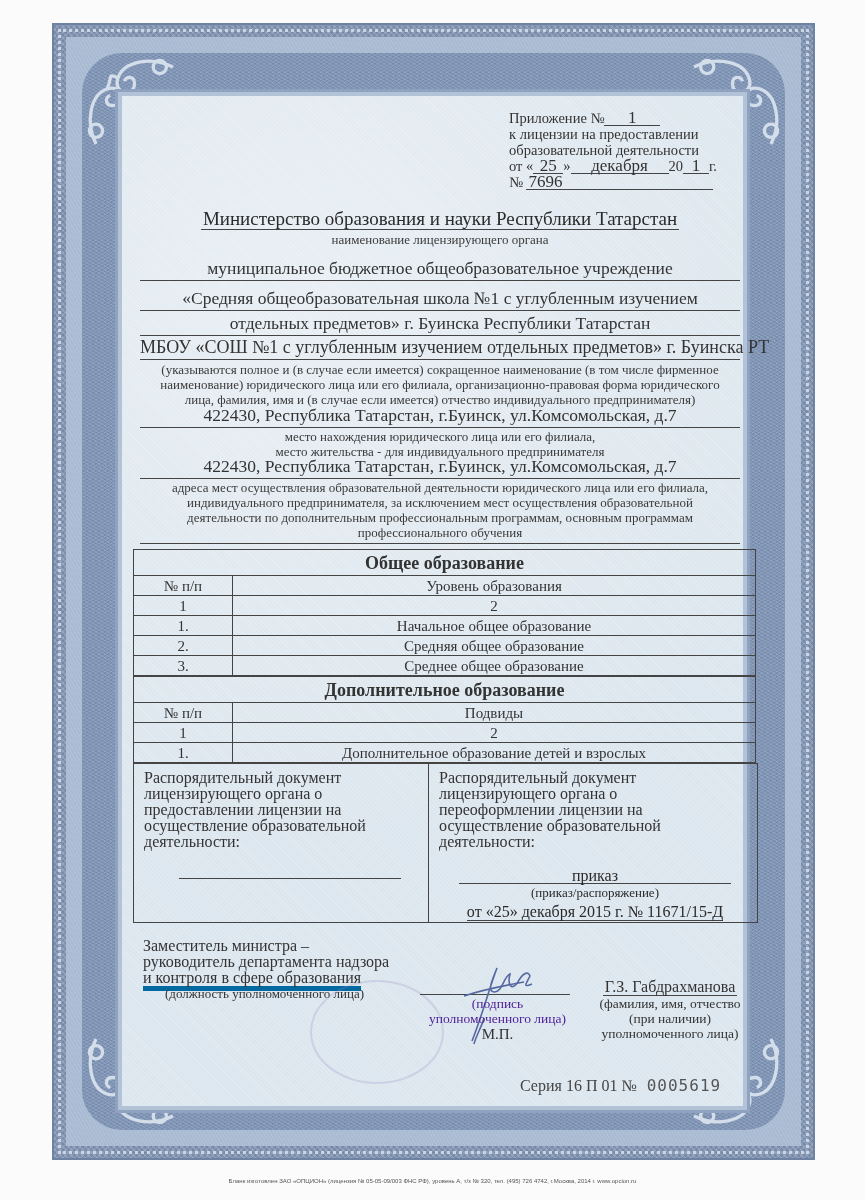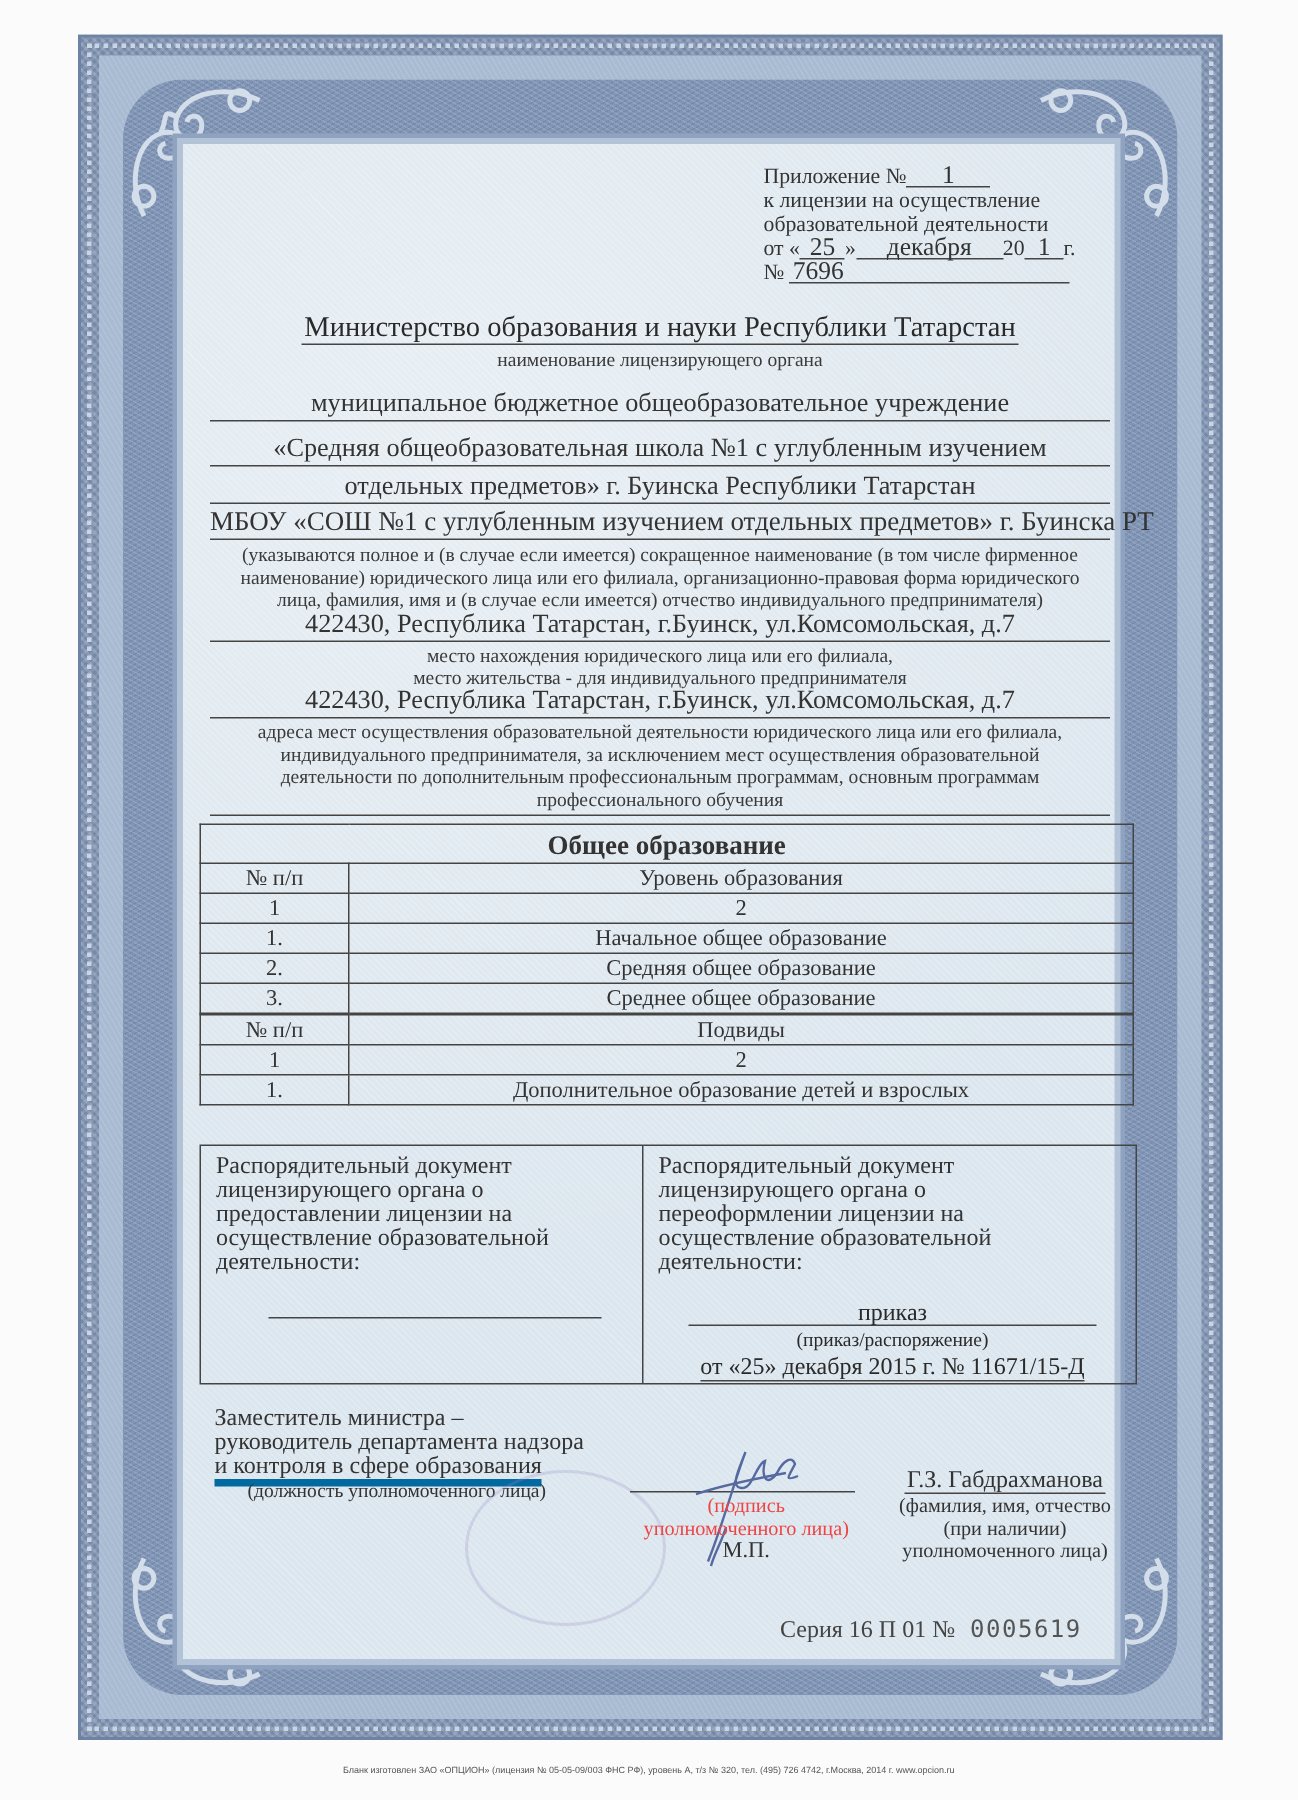--- a/index.html
+++ b/index.html
@@ -84,21 +84,21 @@
   .docbox .heading { font-size: 16px; line-height: 16px; padding: 6px 0 0 10px; color: #333; }
   .blank-line { position: absolute; left: 45px; top: 114px; width: 222px; border-bottom: 1px solid #444; }
   .prikaz { position: absolute; left: 30px; top: 104px; width: 272px; text-align: center; border-bottom: 1px solid #444; font-size: 16px; line-height: 15px; }
   .prikaz-caption { position: absolute; left: 30px; top: 121px; width: 272px; text-align: center; font-size: 13px; }
   .prikaz-date { position: absolute; left: 30px; top: 139px; width: 272px; text-align: center; font-size: 16px; }
   .prikaz-date span { border-bottom: 1px solid #444; }
   .signer { left: 143px; top: 938px; font-size: 16px; line-height: 16px; color: #333; }
   .signer .u { border-bottom: 5px solid #0369a1; }
   .signer .cap { font-size: 13px; padding-left: 22px; }
   .sig-line { left: 420px; top: 994px; width: 150px; border-bottom: 1px solid #444; }
-  .sig-caption { left: 420px; top: 996px; width: 155px; text-align: center; font-size: 13.5px; line-height: 15px; color: #ef4444; }
+  .sig-caption { left: 420px; top: 996px; width: 155px; text-align: center; font-size: 13.5px; line-height: 15px; color: #4c1d95; }
   .sig-mp { left: 420px; top: 1026px; width: 155px; text-align: center; font-size: 15px; color: #333; }
   .name-block { left: 580px; top: 978px; width: 180px; text-align: center; color: #333; }
   .name-block .nm { font-size: 16px; border-bottom: 1px solid #444; padding: 0 2px; }
   .name-block .cap { font-size: 13.5px; line-height: 15px; }
   .signature { left: 452px; top: 956px; width: 90px; height: 90px; color: #5669a0; }
   .stamp { left: 310px; top: 980px; width: 130px; height: 100px; border-radius: 50%; border: 2px solid rgba(150,140,200,0.25); }
   .series { left: 520px; top: 1076px; font-size: 16px; color: #444; white-space: nowrap; }
   .series .serial { font-family: "DejaVu Sans Mono", monospace; font-size: 16px; letter-spacing: 1px; color: #555; margin-left: 6px; }
   .footer { left: 150px; top: 1178px; width: 565px; text-align: center; font-size: 6px; color: #555; font-family: "Liberation Sans", sans-serif; white-space: nowrap; }
 </style>
@@ -143,21 +143,21 @@
     </svg>
   </div>
 </div>
 
 <div class="panel"></div>
 
 <div class="abs appendix">
   <div class="line">
     <span>Приложение №</span><span class="fill" style="width:56px">1</span>
   </div>
-  <div class="line">к лицензии на осуществление</div>
+  <div class="line">к лицензии на предоставлении</div>
   <div class="line">образовательной деятельности</div>
   <div class="line">
     <span>от «</span><span class="fill" style="width:30px">25</span><span>»</span><span class="fill" style="width:98px">декабря</span><span>20</span><span class="fill" style="width:26px">1</span><span>г.</span>
   </div>
   <div class="line">
     <span>№</span>
     <span class="fill" style="width:185px;text-align:left;padding-left:2px">7696</span>
   </div>
 </div>
 
@@ -205,20 +205,23 @@
   </tr>
   <tr>
     <td class="num">3.</td>
     <td>Среднее общее образование</td>
   </tr>
 </tbody>
   </table>
 
 <table class="grid" style="left:133px;top:676px;width:623px">
   <tbody>
+      <tr>
+        <td colspan="2" class="title">Дополнительное образование</td>
+      </tr>
   <tr>
     <td class="num">№ п/п</td>
     <td>Подвиды</td>
   </tr>
   <tr>
     <td class="num">1</td>
     <td>2</td>
   </tr>
   <tr>
     <td class="num">1.</td>

